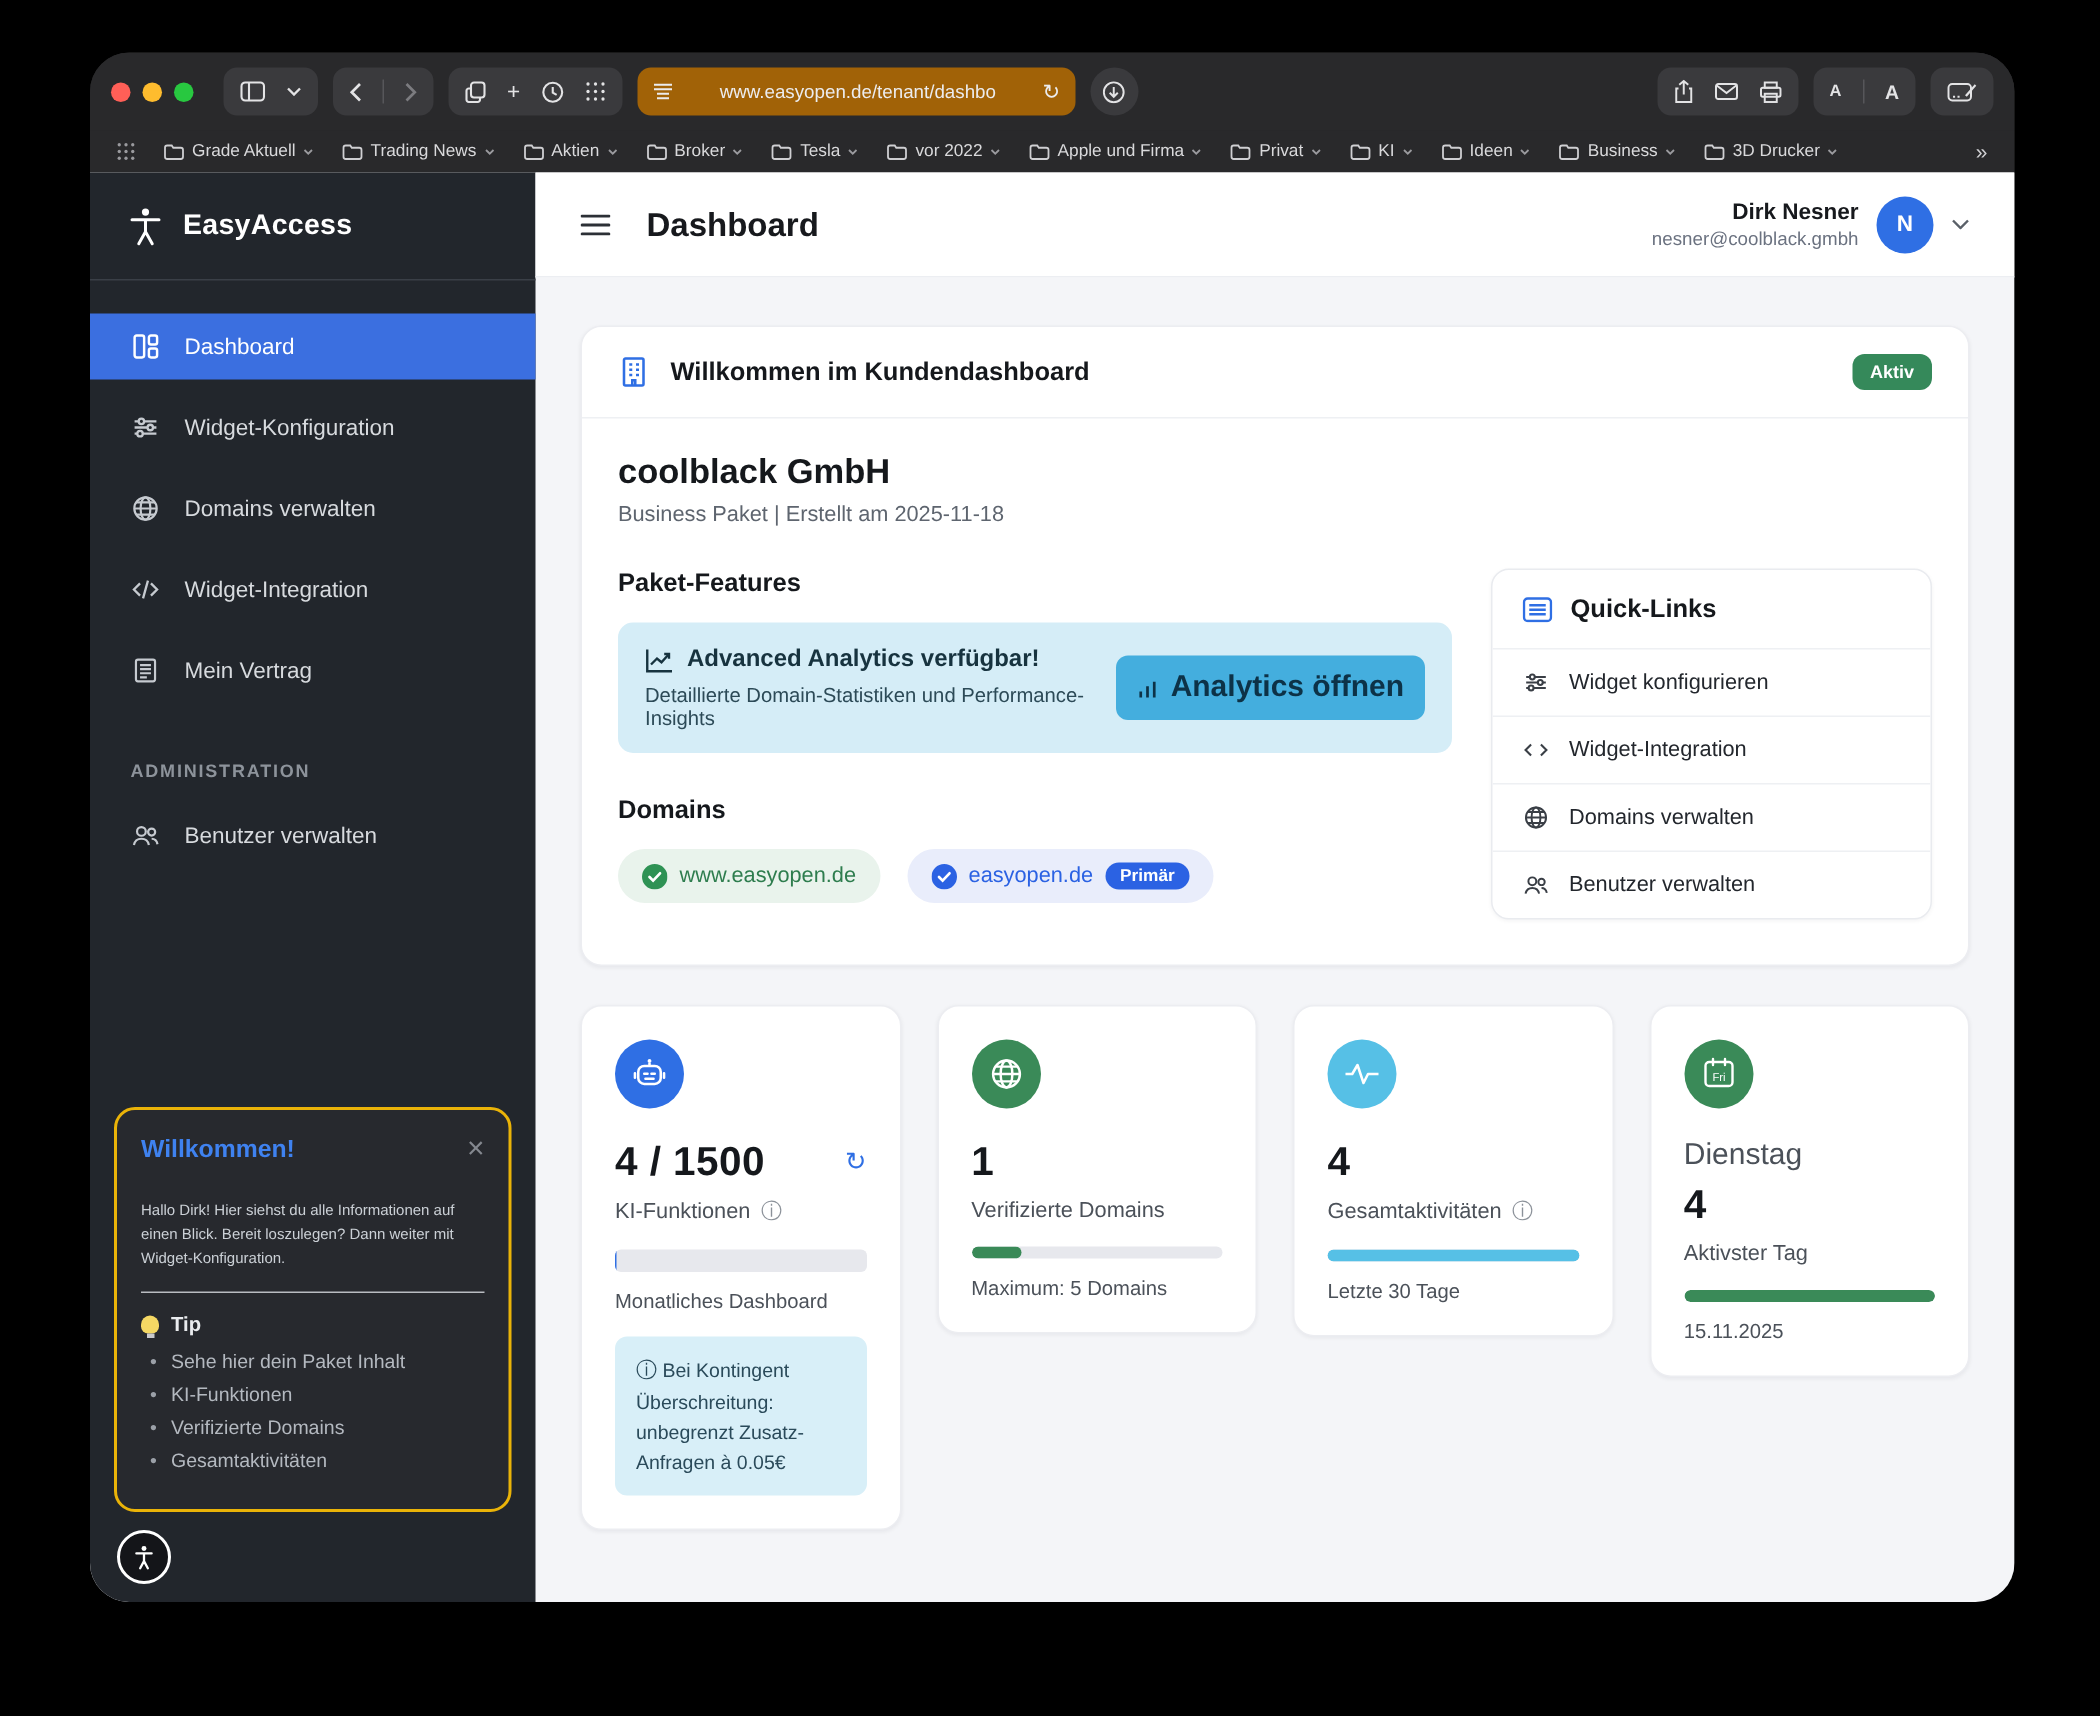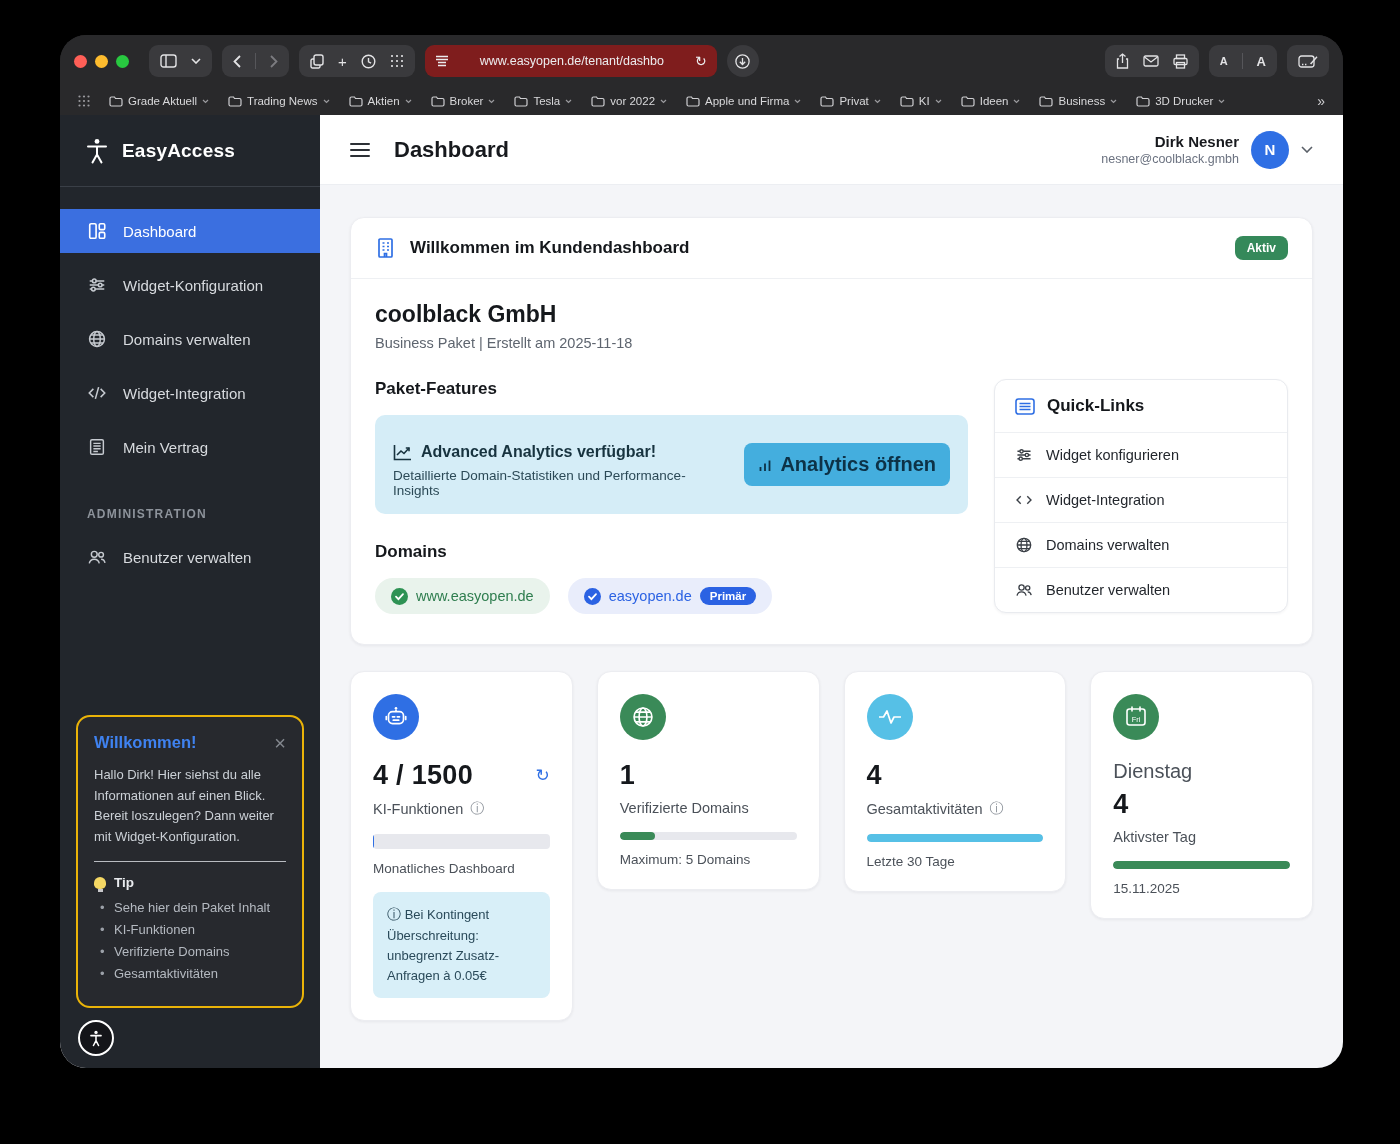--- a/index.html
+++ b/index.html
@@ -9,54 +9,54 @@
   .window { position:absolute; left:60px; top:35px; width:1283px; height:1033px;
             border-radius:26px; overflow:hidden; background:#29292b; display:flex; flex-direction:column; }
 
   
   .toolbar { height:52px; flex:none; display:flex; align-items:center; padding:0 14px; gap:10px; background:#29292b; }
   .traffic { display:flex; gap:8px; margin-right:10px; }
   .dot { width:13px; height:13px; border-radius:50%; }
   .dot.red{background:#ff5f57;} .dot.yellow{background:#febc2e;} .dot.green{background:#28c840;}
   .tgroup { background:#3a3a3d; border-radius:9px; height:32px; display:flex; align-items:center; padding:0 11px; gap:14px; color:#e3e3e5; }
   .tgroup .dim { color:#7c7c80; }
-  .urlfield { background:#7f1d1d; border-radius:9px; height:32px; width:292px; display:flex; align-items:center; gap:9px; padding:0 10px; color:#ececee; }
+  .urlfield { background:#a16207; border-radius:9px; height:32px; width:292px; display:flex; align-items:center; gap:9px; padding:0 10px; color:#ececee; }
   .urltext { flex:1; text-align:center; font-size:12.5px; white-space:nowrap; overflow:hidden; }
   .circlebtn { background:#3a3a3d; border-radius:50%; width:32px; height:32px; display:flex; align-items:center; justify-content:center; color:#e3e3e5; }
   .right-tools { margin-left:auto; display:flex; gap:10px; align-items:center; }
   .aa { font-size:13px; font-weight:bold; }
   .aa.small { font-size:11px; }
   .tsep { width:1px; height:16px; background:#56565a; }
   .glyph { font-size:15px; line-height:1; }
 
   .bookmarks { height:28px; flex:none; display:flex; align-items:center; gap:19px; padding:0 18px; background:#29292b; color:#d9d9db; font-size:11.5px;justify-content:center; }
   .bm { display:flex; align-items:center; gap:5px; white-space:nowrap; }
   .bm svg { color:#cfcfd2; }
   .bm .chev { color:#9a9a9e; }
   .bm-overflow { margin-left:auto; color:#cfcfd2; font-size:14px; }
 
   
   .app { flex:1; display:flex; min-height:0; background:#f4f5f8; }
 
   
-  .sidebar { width:260px; flex:none; background:#22262c; color:#dde0e4; display:flex; flex-direction:column; }
+  .sidebar { width:297px; flex:none; background:#22262c; color:#dde0e4; display:flex; flex-direction:column; }
   .brand { height:72px; flex:none; display:flex; align-items:center; gap:14px; padding:0 26px; border-bottom:1px solid #3a3f47; color:#fff; }
   .brand-name { font-size:19px; font-weight:bold; letter-spacing:.2px; }
   .nav { margin-top:22px; }
   .nav-item { height:44px; display:flex; align-items:center; gap:16px; padding:0 27px; font-size:15px; margin-bottom:10px; color:#d7dade; cursor:pointer; }
   .nav-item svg { color:#c6cad0; }
   .nav-item.active { background:#3b6fe0; color:#fff; }
   .nav-item.active svg { color:#fff; }
   .section-label { margin:28px 27px 14px; font-size:12px; font-weight:bold; letter-spacing:1.2px; color:#8d939b; }
 
   .popup { margin:auto 16px 12px; background:#27292e; border:2px solid #eab308; border-radius:14px; padding:16px 16px 18px; }
   .popup-head { display:flex; align-items:center; justify-content:space-between; }
   .popup-title { color:#3f82f0; font-weight:bold; font-size:16.5px; }
   .popup-close { color:#84888f; font-size:20px; line-height:1; cursor:pointer; }
-  .popup-body { margin-top:12px; font-size:13px; line-height:1.6; color:#cbd0d6; }
+  .popup-body { margin-top:24px; font-size:10px; line-height:1.6; color:#cbd0d6; }
   .popup-div { border:none; border-top:1px solid #b9bcc1; margin:13px 0; }
   .tip-head { display:flex; align-items:center; gap:8px; font-size:13.5px; font-weight:bold; color:#e9ebee; }
   .bulb { width:12px; height:12px; border-radius:50% 50% 40% 40%; background:#f5d864; position:relative; }
   .bulb:after { content:""; position:absolute; left:3.5px; bottom:-3px; width:5px; height:3px; background:#c9c9cc; }
   .tips { margin:10px 0 0 6px; list-style:none; }
   .tips li { position:relative; padding-left:14px; margin-bottom:7px; font-size:13px; color:#b4b9c0; }
   .tips li:before { content:"•"; position:absolute; left:0; color:#9ba0a8; }
   .a11y-btn { margin:0 0 12px 18px; width:36px; height:36px; border-radius:50%; border:2px solid #fff; background:#141519; display:flex; align-items:center; justify-content:center; flex:none; }
 
   
@@ -75,21 +75,21 @@
   .wc-head { display:flex; align-items:center; gap:14px; padding:18px 24px; border-bottom:1px solid #eef0f3; }
   .wc-title { font-size:17px; font-weight:bold; color:#15181c; }
   .badge { margin-left:auto; background:#35895a; color:#fff; font-size:12px; font-weight:bold; padding:5px 12px; border-radius:8px; }
   .wc-body { padding:22px 24px 30px; }
   .company { font-size:23px; font-weight:bold; color:#15181c; }
   .subtitle { font-size:14.5px; color:#5e656f; margin-top:7px; }
   .cols { display:flex; gap:26px; margin-top:28px; }
   .col-left { flex:1; min-width:0; }
   .h3 { font-size:17px; font-weight:bold; color:#15181c; margin-bottom:16px; }
   .banner { background:#d5edf7; border-radius:10px; padding:16px 18px; display:flex; align-items:center; gap:16px; }
-  .banner-title { display:flex; align-items:center; gap:9px; font-size:16px; font-weight:bold; color:#17333f;margin-top:12px; }
+  .banner-title { display:flex; align-items:center; gap:9px; font-size:16px; font-weight:bold; color:#17333f; }
   .banner-sub { font-size:13.5px; color:#2c4a57; margin-top:7px; }
   .banner-btn { margin-left:auto; background:#44aede; color:#0d3247; font-weight:bold; font-size:20px; padding:10px 14px; border-radius:8px; display:flex; align-items:center; gap:8px; white-space:nowrap; cursor:pointer; }
   .chips { display:flex; gap:18px; }
   .chip { display:flex; align-items:center; gap:8px; padding:9px 16px; border-radius:19px; font-size:14.5px; }
   .chip.green { background:#e9f3ec; color:#2e7d4e; }
   .chip.blue  { background:#e9edfb; color:#2b62e3; }
   .pill { background:#2b62e3; color:#fff; font-size:11.5px; font-weight:bold; padding:3px 10px; border-radius:10px; }
   .col-right { width:294px; flex:none; }
   .ql { border:1px solid #e9ebef; border-radius:12px; background:#fff; box-shadow:0 1px 3px rgba(20,25,40,.05); overflow:hidden; }
   .ql-head { display:flex; align-items:center; gap:12px; padding:16px 20px; border-bottom:1px solid #eef0f3; }

